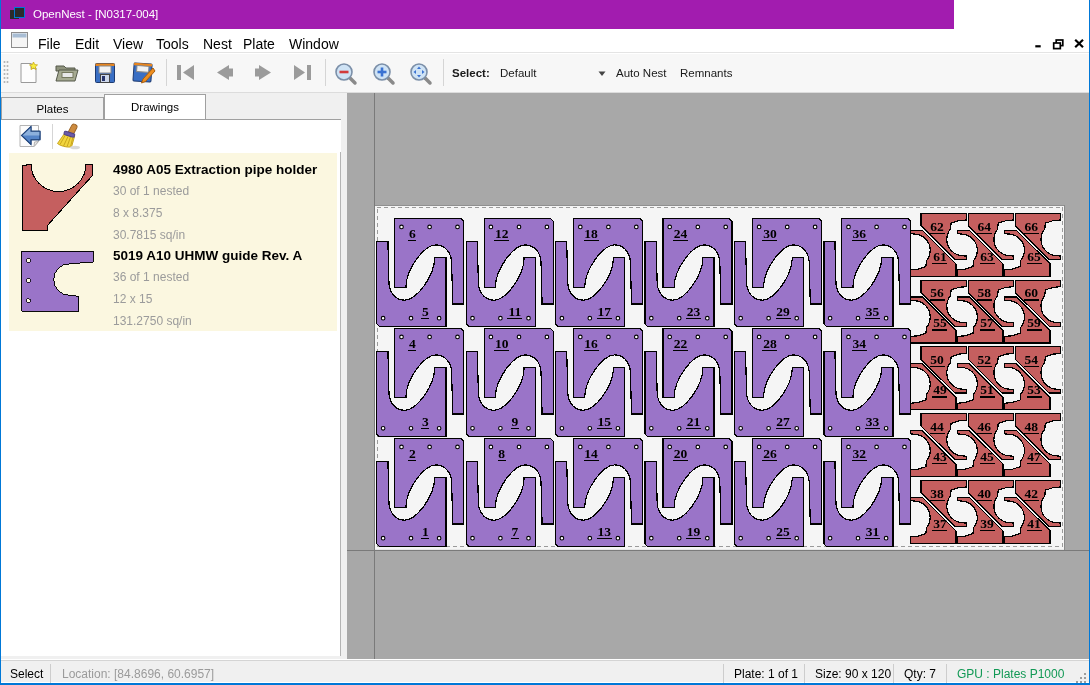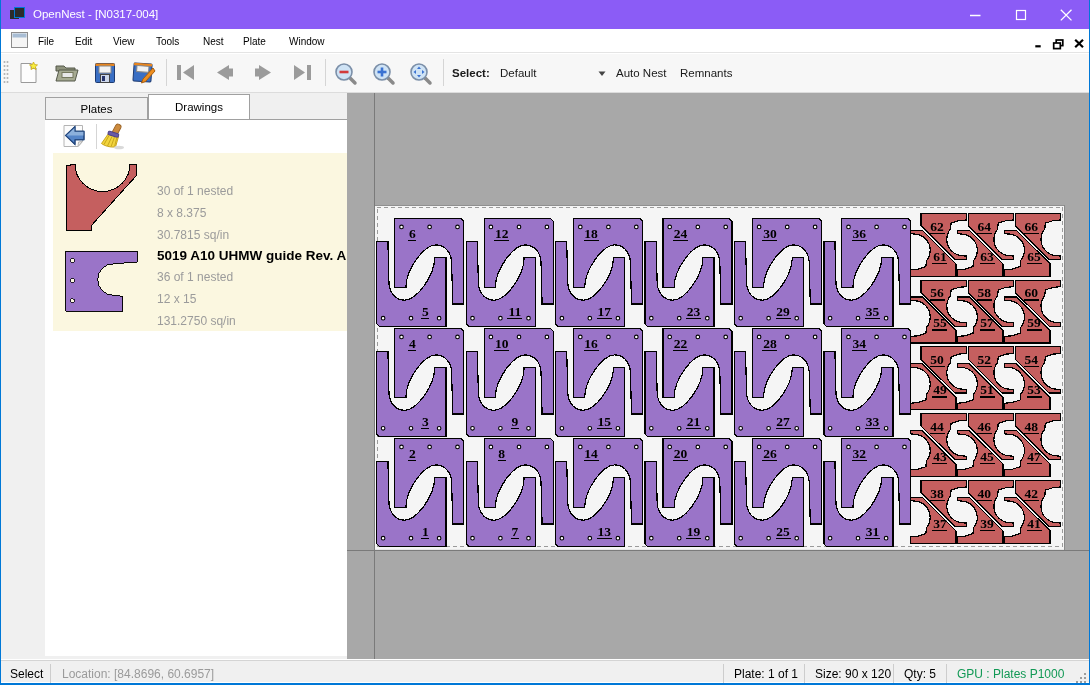--- a/index.html
+++ b/index.html
@@ -1,24 +1,24 @@
 <!DOCTYPE html>
 <html><head><meta charset="utf-8"><style>
 * { margin:0; padding:0; box-sizing:border-box; }
 body { width:1090px; height:685px; font-family:"Liberation Sans", sans-serif; position:relative; overflow:hidden; background:#fff; }
 .abs { position:absolute; }
-#titlebar { left:0; top:0; width:1090px; height:29px; background:#8b5cf6; }
+#titlebar { left:0; top:0; width:954px; height:29px; background:#a21caf; }
 #titlebar .title { position:absolute; left:33px; top:8px; font-size:11.5px; color:#fff; }
 #menubar { left:0; top:29px; width:1090px; height:24px; background:#fff; border-bottom:1px solid #e4e4e4; }
-.menuitem { position:absolute; top:7px; font-size:10px; color:#000; }
+.menuitem { position:absolute; top:7px; font-size:14px; color:#000; }
 #toolbar { left:0; top:54px; width:1090px; height:39px; background:#f7f7f7; border-bottom:1px solid #dcdcdc; }
 #toolbar .sep { position:absolute; top:5px; width:1px; height:27px; background:#d5d5d5; }
 .tbtext { position:absolute; top:13px; font-size:11.5px; color:#1a1a1a; }
 #panel { left:0; top:93px; width:347px; height:566px; background:#f0f0f0; }
-#panelinner { position:absolute; left:1px; top:0; width:340px; height:563px; background:#fff; border-right:1px solid #b4b4b4;margin-left:44px; }
+#panelinner { position:absolute; left:1px; top:0; width:340px; height:563px; background:#fff; border-right:1px solid #b4b4b4; }
 .tab { position:absolute; font-size:11.5px; color:#000; text-align:center; }
 #tab1 { left:0px; top:4px; width:103px; height:23px; background:#f0f0f0; border:1px solid #a0a0a0; line-height:22px; }
 #tab2 { left:103px; top:1px; width:102px; height:26px; background:#fff; border:1px solid #a0a0a0; border-bottom:none; line-height:25px; }
 #tabline { position:absolute; left:0; top:26px; width:340px; height:1px; background:#a0a0a0; }
 #ptools { position:absolute; left:0; top:27px; width:340px; height:32px; background:#fff; }
 #ptools .sep { position:absolute; left:51px; top:4px; width:1px; height:25px; background:#d5d5d5; }
 #plist { position:absolute; left:8px; top:60px; width:328px; height:178px; background:#fbf7e0; }
 .ltitle { position:absolute; font-size:13.5px; font-weight:bold; color:#000; }
 .lgray { position:absolute; font-size:12px; color:#9b9b9b; }
 #canvas { left:347px; top:93px; width:743px; height:566px; background:#a8a8a8; }
@@ -171,20 +171,21 @@
       <path d="M10.5 10.5 L20.5 13.5 L17.5 24 C12 24.5 6.5 23 3.5 20.5 Z" fill="#f2d53e" stroke="#c9a61d"></path>
       <rect x="10" y="9.3" width="10.8" height="3.6" rx="1.2" transform="rotate(17 15 11)" fill="#6a5aa8" stroke="#4f4287"></rect>
       <path d="M6 21.5 L11 12.5 M9.5 23 L14 13.5 M13 23.8 L16.5 14 M16.5 23.9 L18.8 14.5" stroke="#c9a61d" stroke-width="1"></path>
       <ellipse cx="21" cy="24.5" rx="5" ry="1.8" fill="#d9d9d9"></ellipse>
     </svg>
   </div>
   <div id="plist">
     <svg class="abs" style="left:13px;top:11px" width="72" height="67" viewBox="0 0 72 67" shape-rendering="crispEdges">
       <path d="M0 2 L9 0 A 27.5 27.5 0 1 0 64 0 L70 0 L70 12 L25 62 L25 66 L0 66 Z" fill="#c55f5f" stroke="#000"></path>
     </svg>
+    <div class="ltitle" style="left:104px;top:9px">4980 A05 Extraction pipe holder</div>
     <div class="lgray" style="left:104px;top:31px">30 of 1 nested</div>
     <div class="lgray" style="left:104px;top:53px">8 x 8.375</div>
     <div class="lgray" style="left:104px;top:75px">30.7815 sq/in</div>
     <svg class="abs" style="left:11px;top:98px" width="76" height="61" viewBox="0 0 76 64" shape-rendering="crispEdges">
       <path d="M0 0 H75 L75 11.5 L50 13.5 A16.5 16.5 0 0 0 33.5 30 A16.5 16.5 0 0 0 50 46.5 L60 47.5 L60 63 H0 Z" fill="#9a74c8" stroke="#000"></path>
       <circle cx="7" cy="10" r="2" fill="#fbf7e0" stroke="#000" stroke-width="0.8"></circle>
       <circle cx="7" cy="31" r="2" fill="#fbf7e0" stroke="#000" stroke-width="0.8"></circle>
       <circle cx="7" cy="52" r="2" fill="#fbf7e0" stroke="#000" stroke-width="0.8"></circle>
     </svg>
     <div class="ltitle" style="left:104px;top:95px">5019 A10 UHMW guide Rev. A</div>
@@ -646,21 +647,21 @@
 
 <div class="abs" id="status">
   <span class="txt" style="left:10px">Select</span>
   <div class="sep" style="left:50px"></div>
   <span class="txt" style="left:62px;color:#9b9b9b">Location: [84.8696, 60.6957]</span>
   <div class="sep" style="left:723px"></div>
   <span class="txt" style="left:734px">Plate: 1 of 1</span>
   <div class="sep" style="left:804px"></div>
   <span class="txt" style="left:815px">Size: 90 x 120</span>
   <div class="sep" style="left:893px"></div>
-  <span class="txt" style="left:904px">Qty: 5</span>
+  <span class="txt" style="left:904px">Qty: 7</span>
   <div class="sep" style="left:946px"></div>
   <span class="txt" style="left:957px;color:#129955">GPU : Plates P1000</span>
   <svg class="abs" style="left:1076px;top:12px" width="12" height="12">
       <g fill="#9d9d9d">
     <rect x="8" y="0" width="2" height="2"></rect>
         <rect x="8" y="4" width="2" height="2"></rect>
         <rect x="8" y="8" width="2" height="2"></rect>
     <rect x="4" y="4" width="2" height="2"></rect>
         <rect x="4" y="8" width="2" height="2"></rect>
         <rect x="0" y="8" width="2" height="2"></rect>

